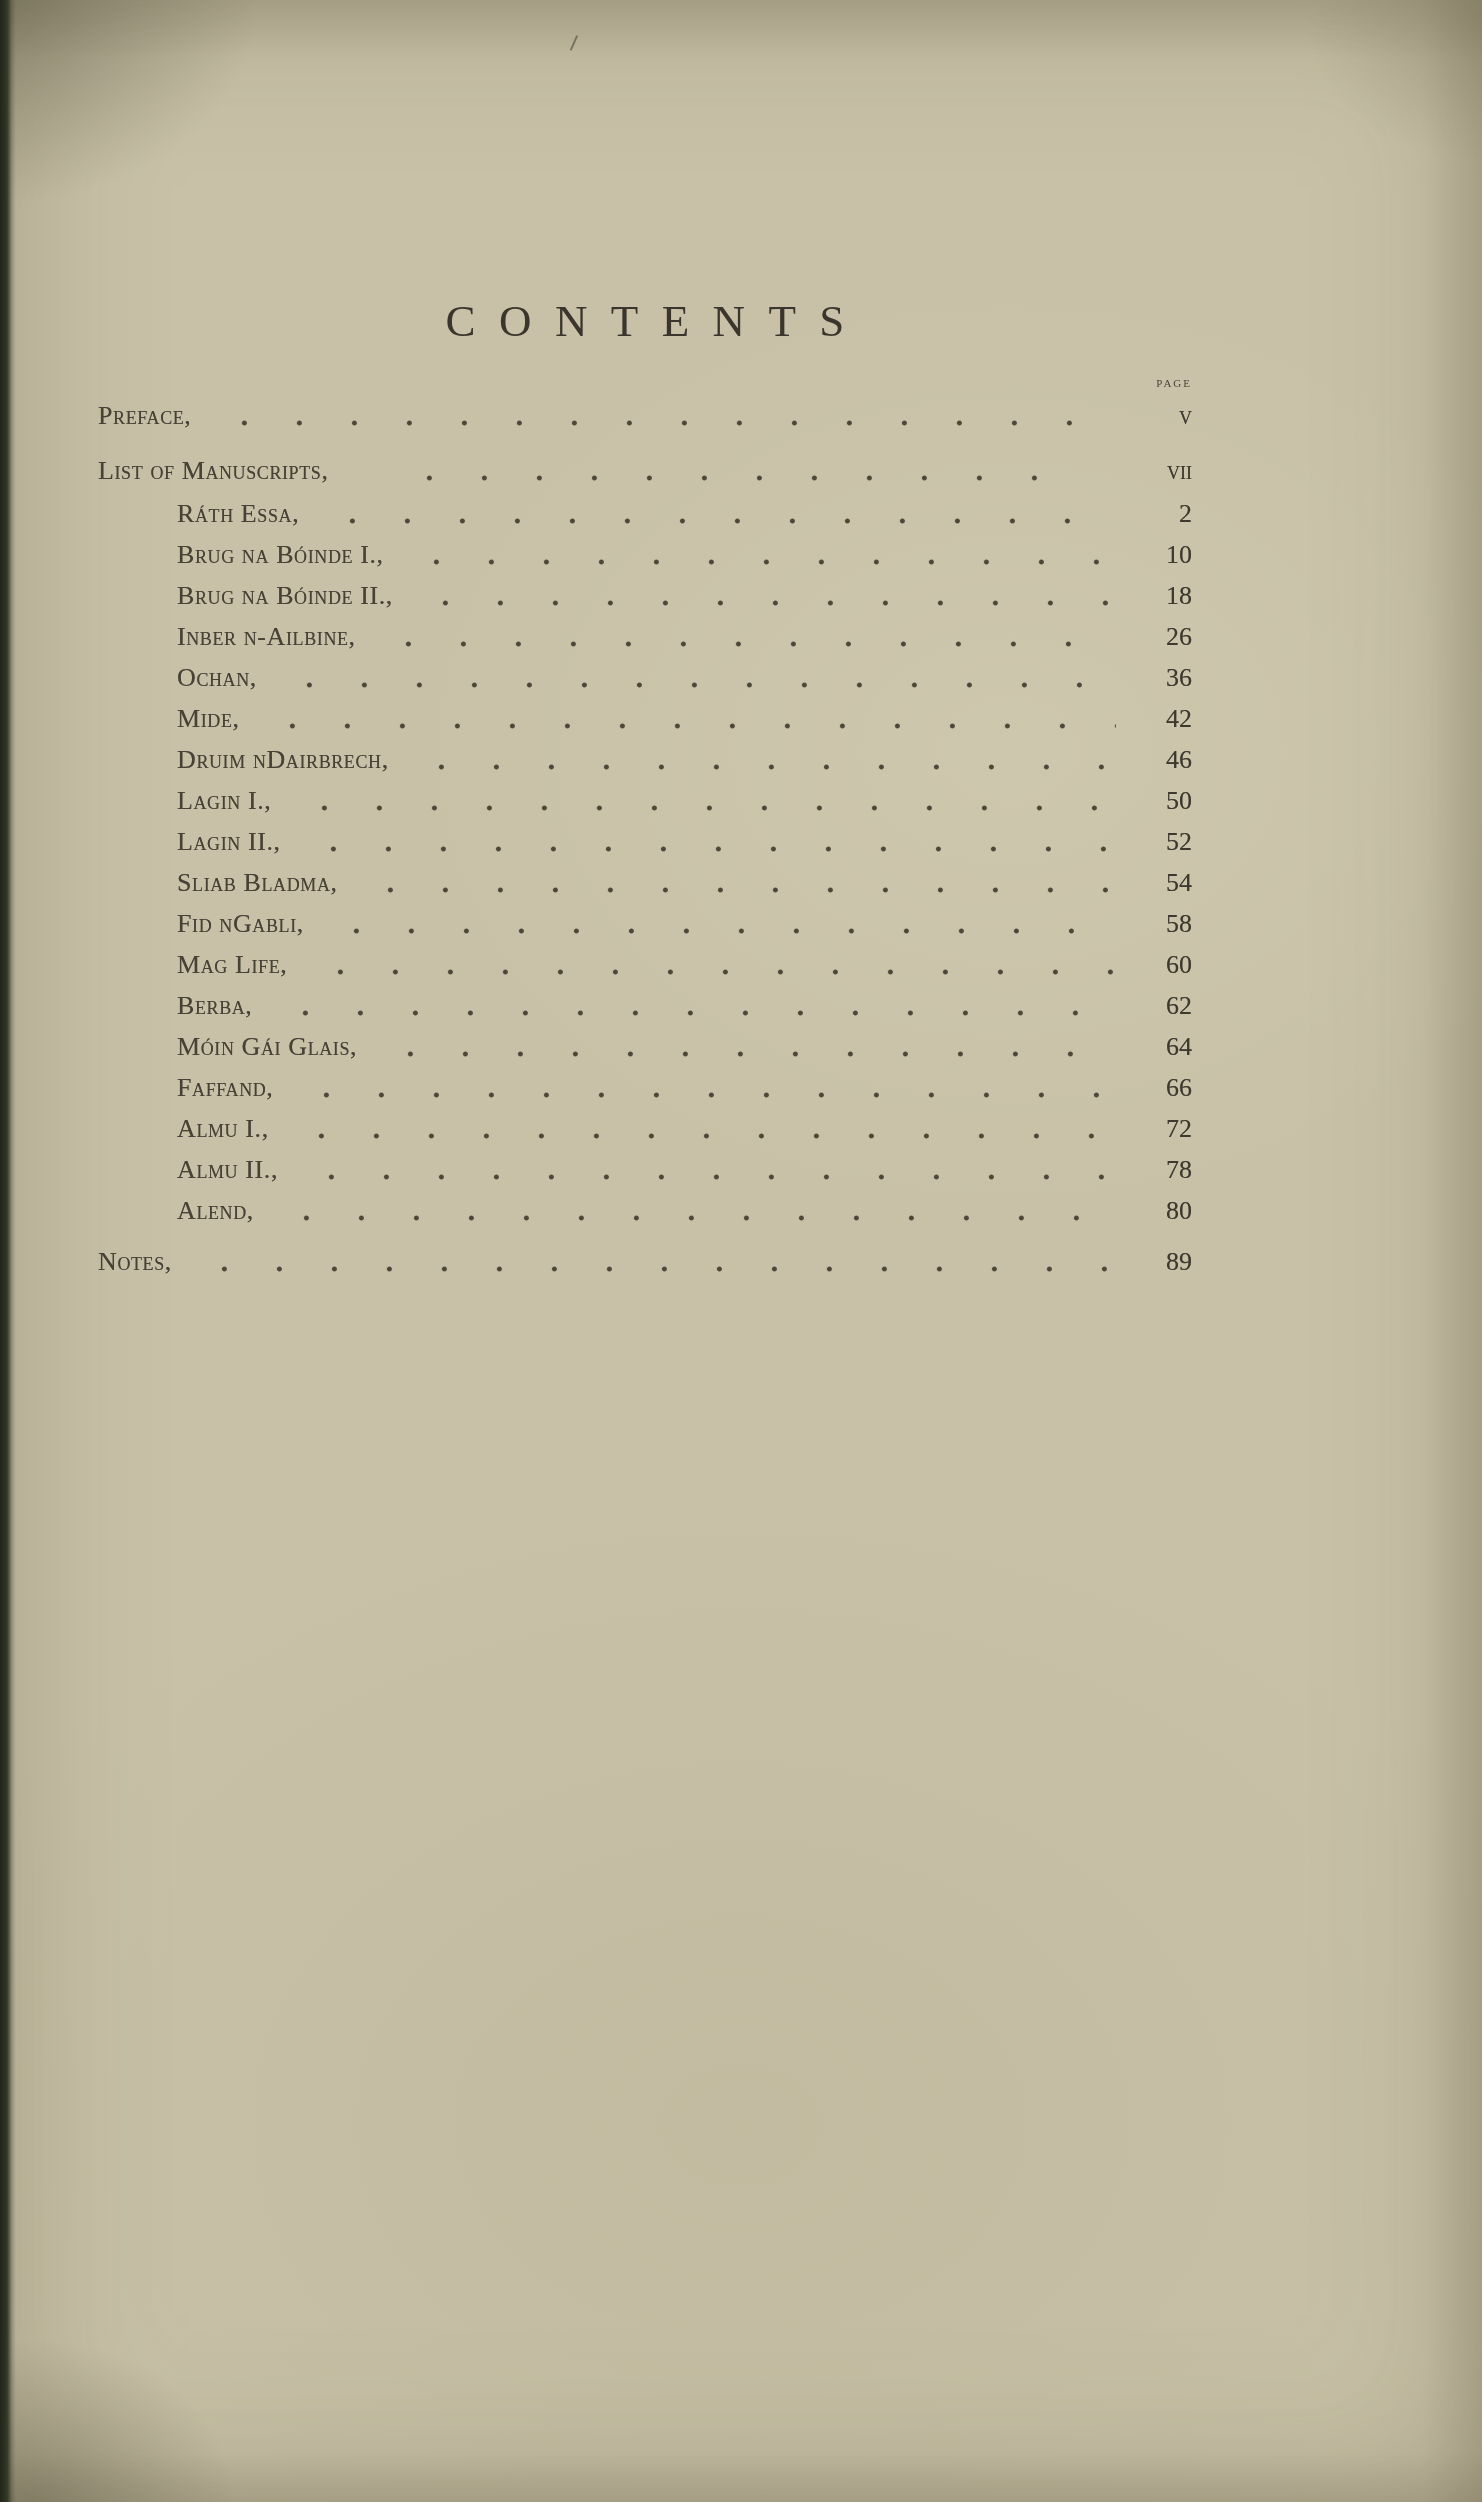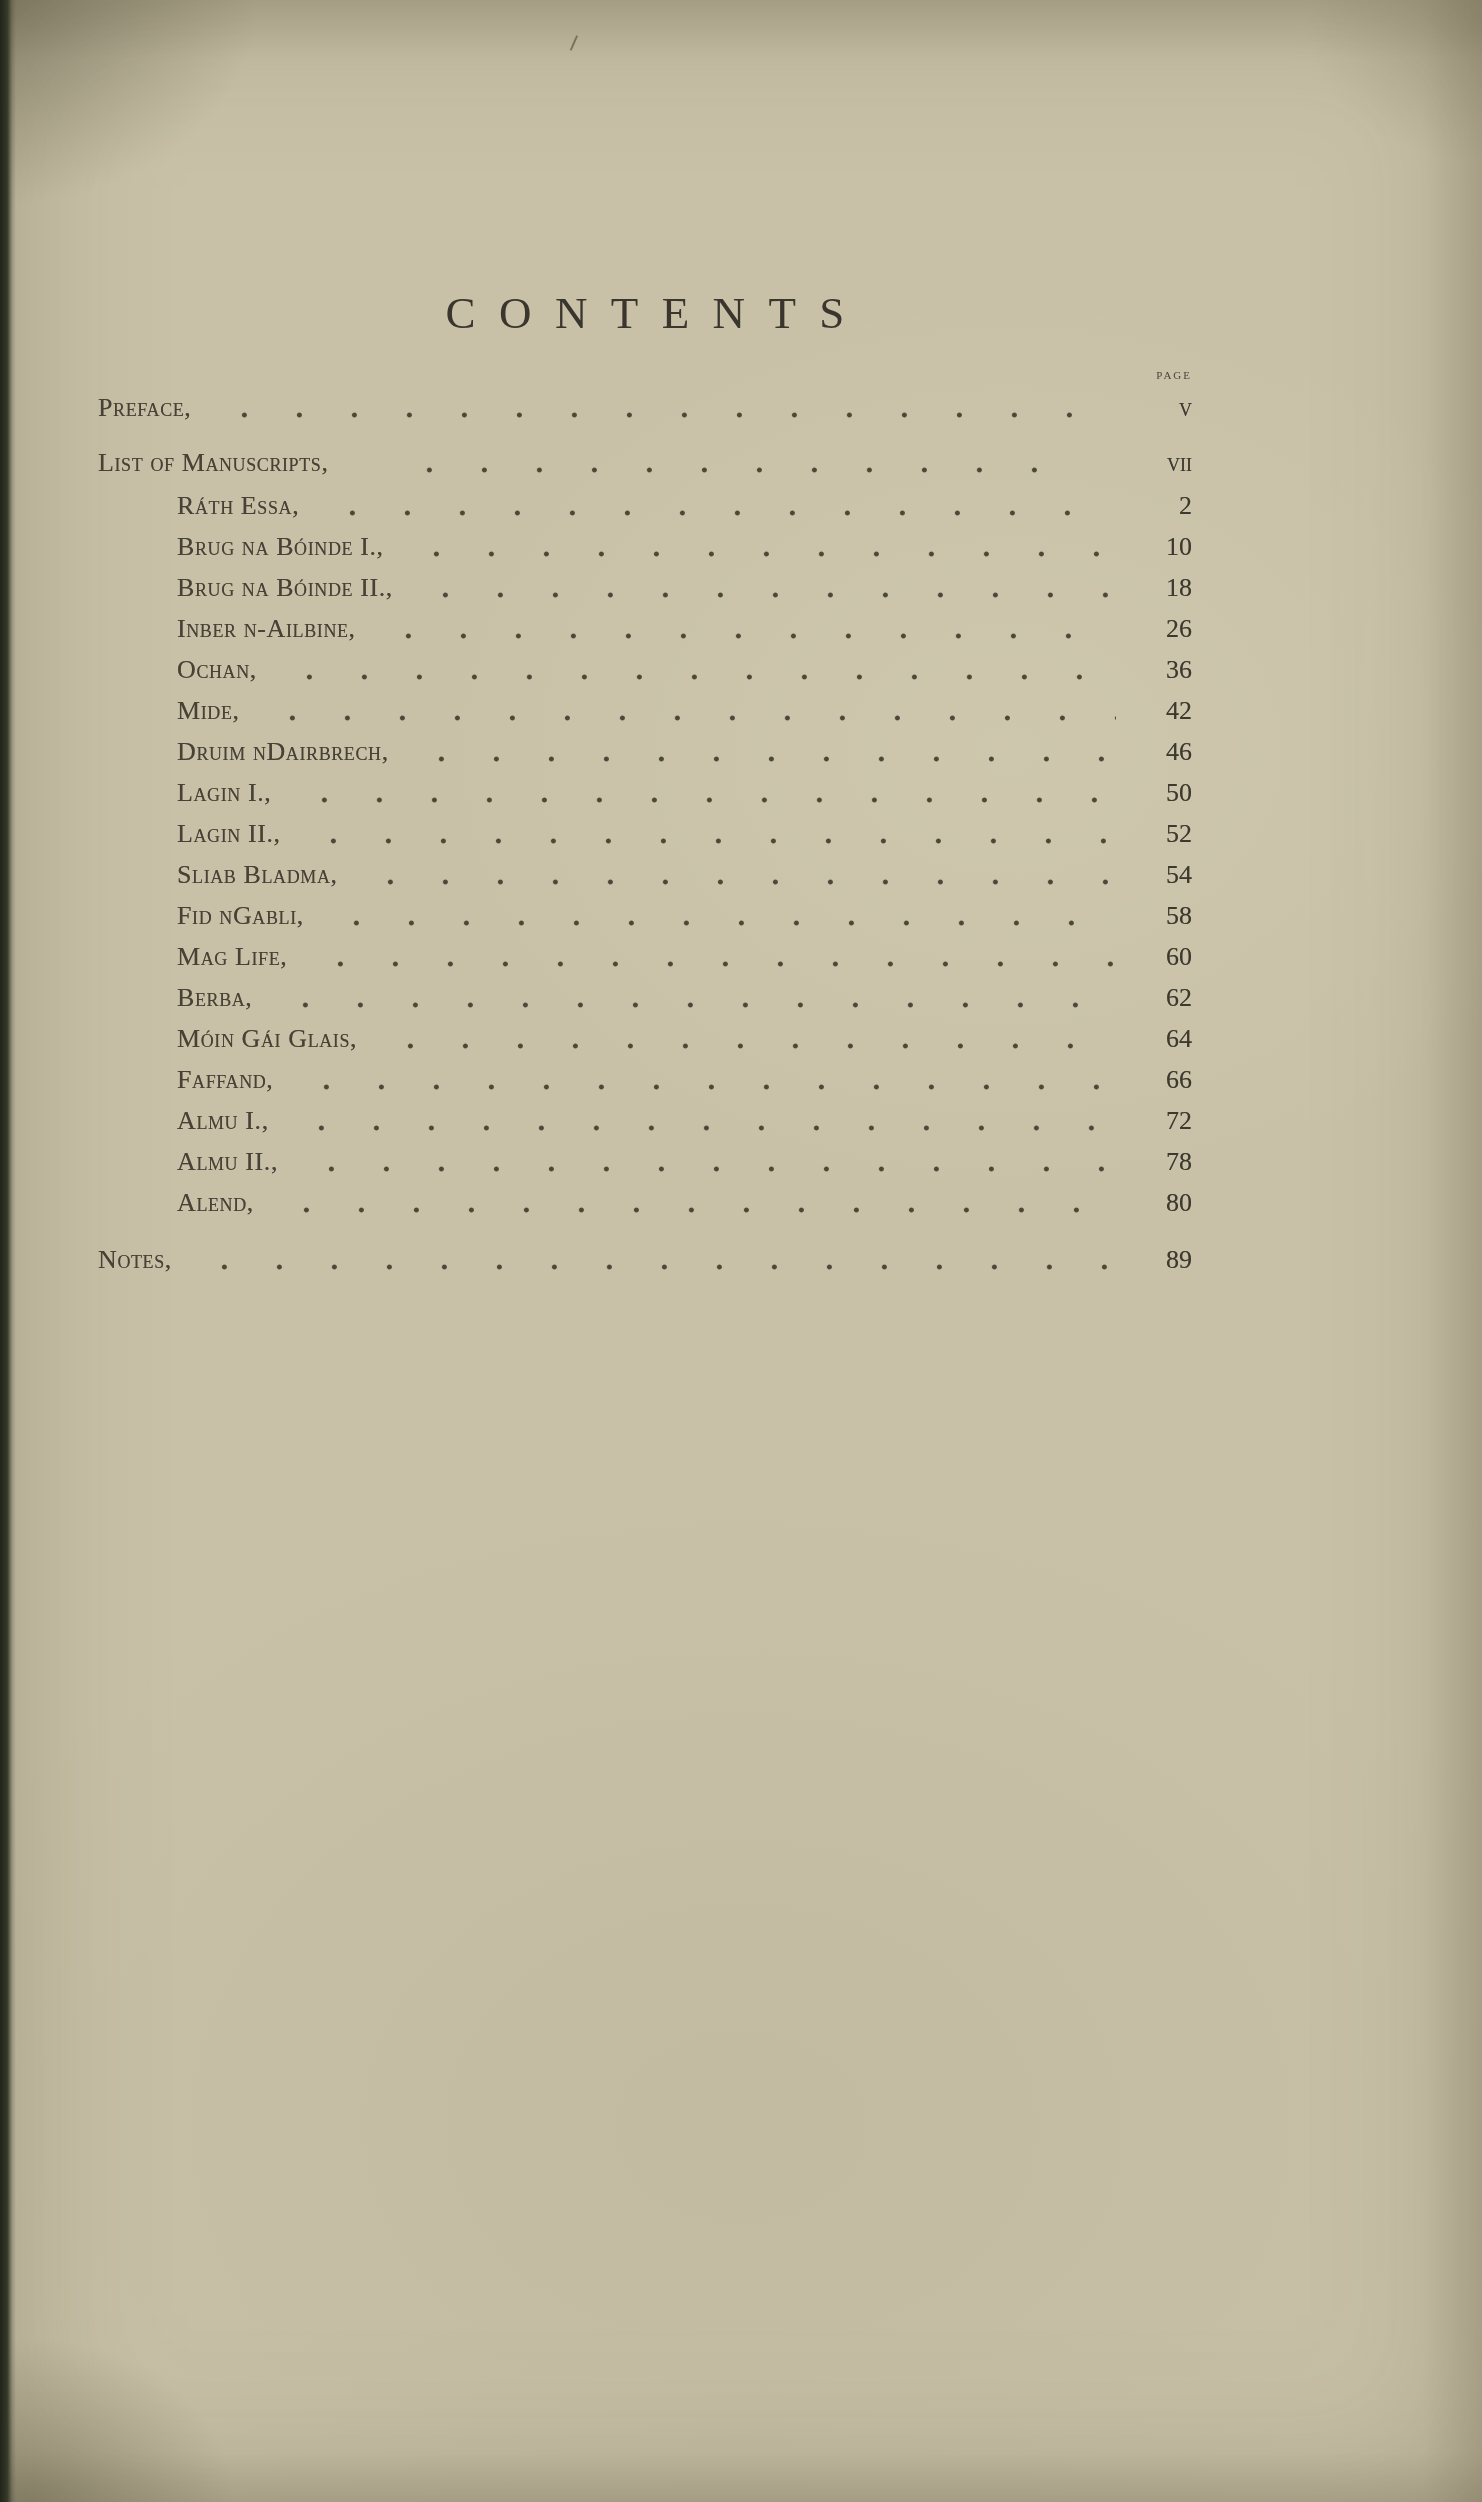--- a/index.html
+++ b/index.html
@@ -43,21 +43,21 @@
     left: 573px; top: 35px;
     width: 2px; height: 15.6px;
     background: rgba(70,66,50,0.55);
     transform: rotate(24deg);
   }
 
   
   .content {
     position: absolute;
     left: 98px;
-    top: 8px;
+    top: 16px;
     width: 1094px;
     color: #474136;
   }
   .doc-title {
     margin-top: 279px;
     text-align: center;
     font-size: 45px;
     font-weight: normal;
     letter-spacing: 23.4px;
     padding-left: 23.4px; 
@@ -210,20 +210,20 @@
       <div class="row indent">
         <span class="label">Almu II.,</span>
         <span class="leader"></span>
         <span class="pagenum">78</span>
       </div>
       <div class="row indent">
         <span class="label">Alend,</span>
         <span class="leader"></span>
         <span class="pagenum">80</span>
       </div>
-      <div class="row" style="margin-top: 16px;">
+      <div class="row" style="margin-top: 10px;">
         <span class="label">Notes,</span>
         <span class="leader"></span>
         <span class="pagenum">89</span>
       </div>
     </div>
 </div>
 
 
 </body></html>

